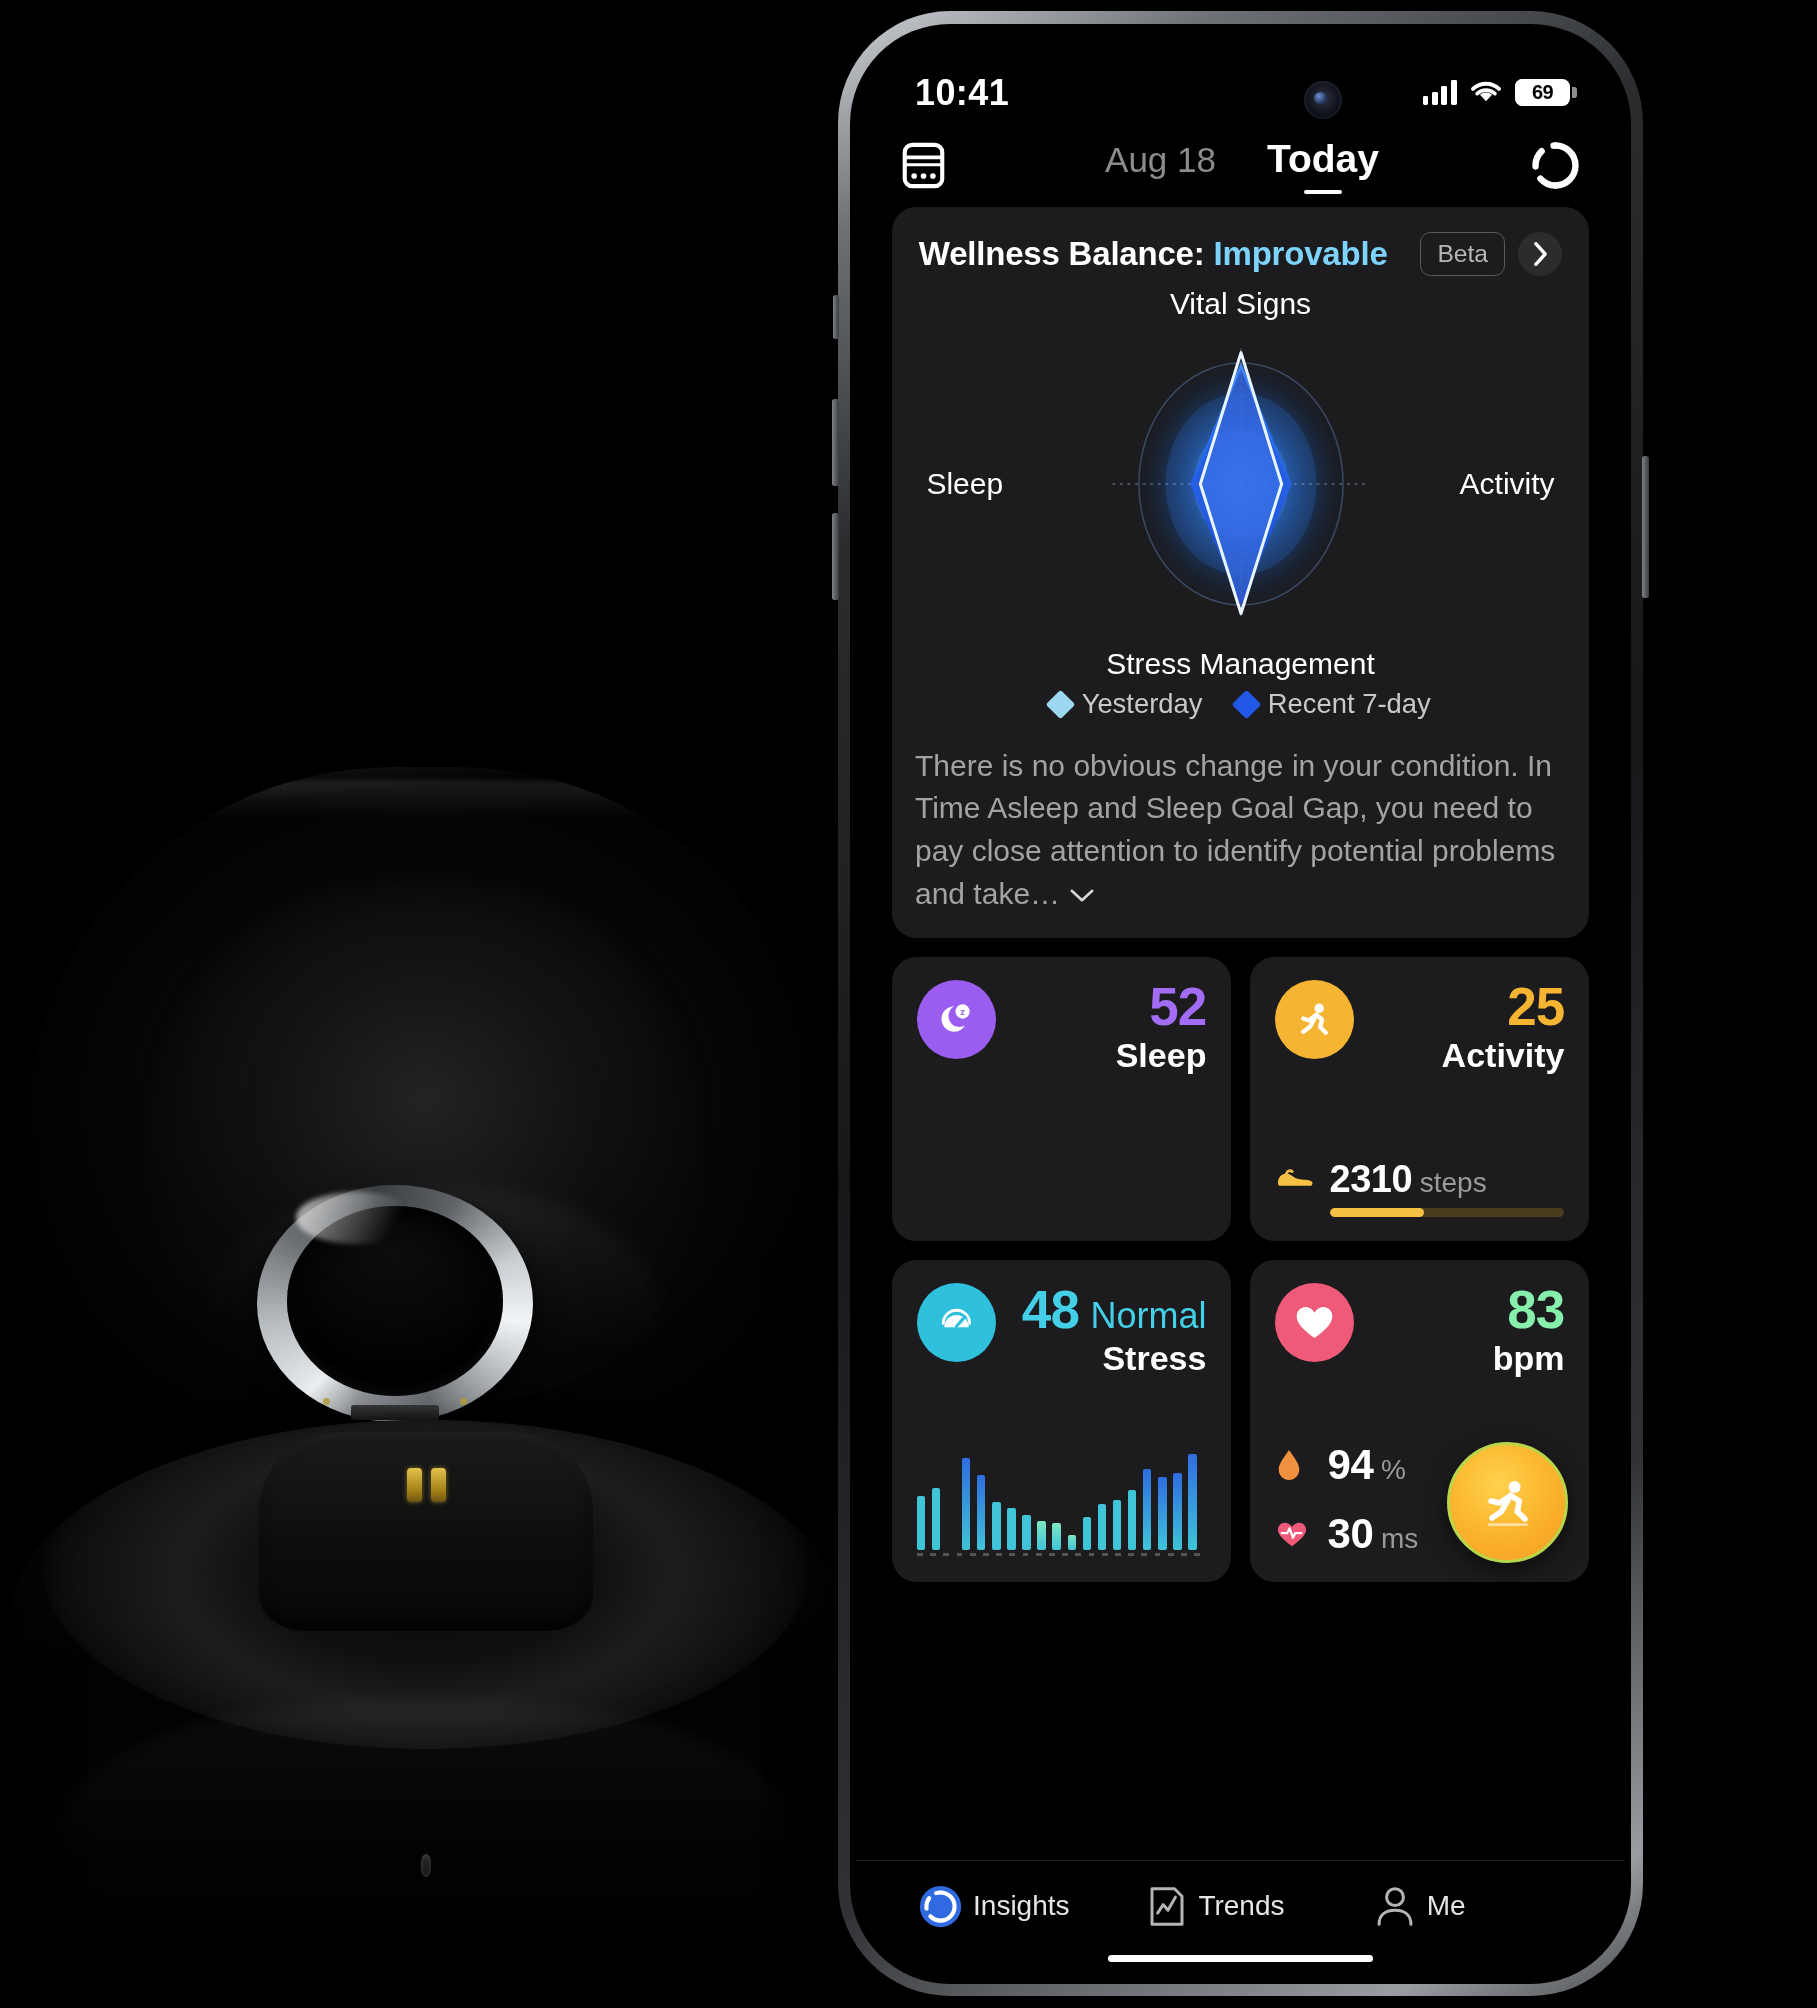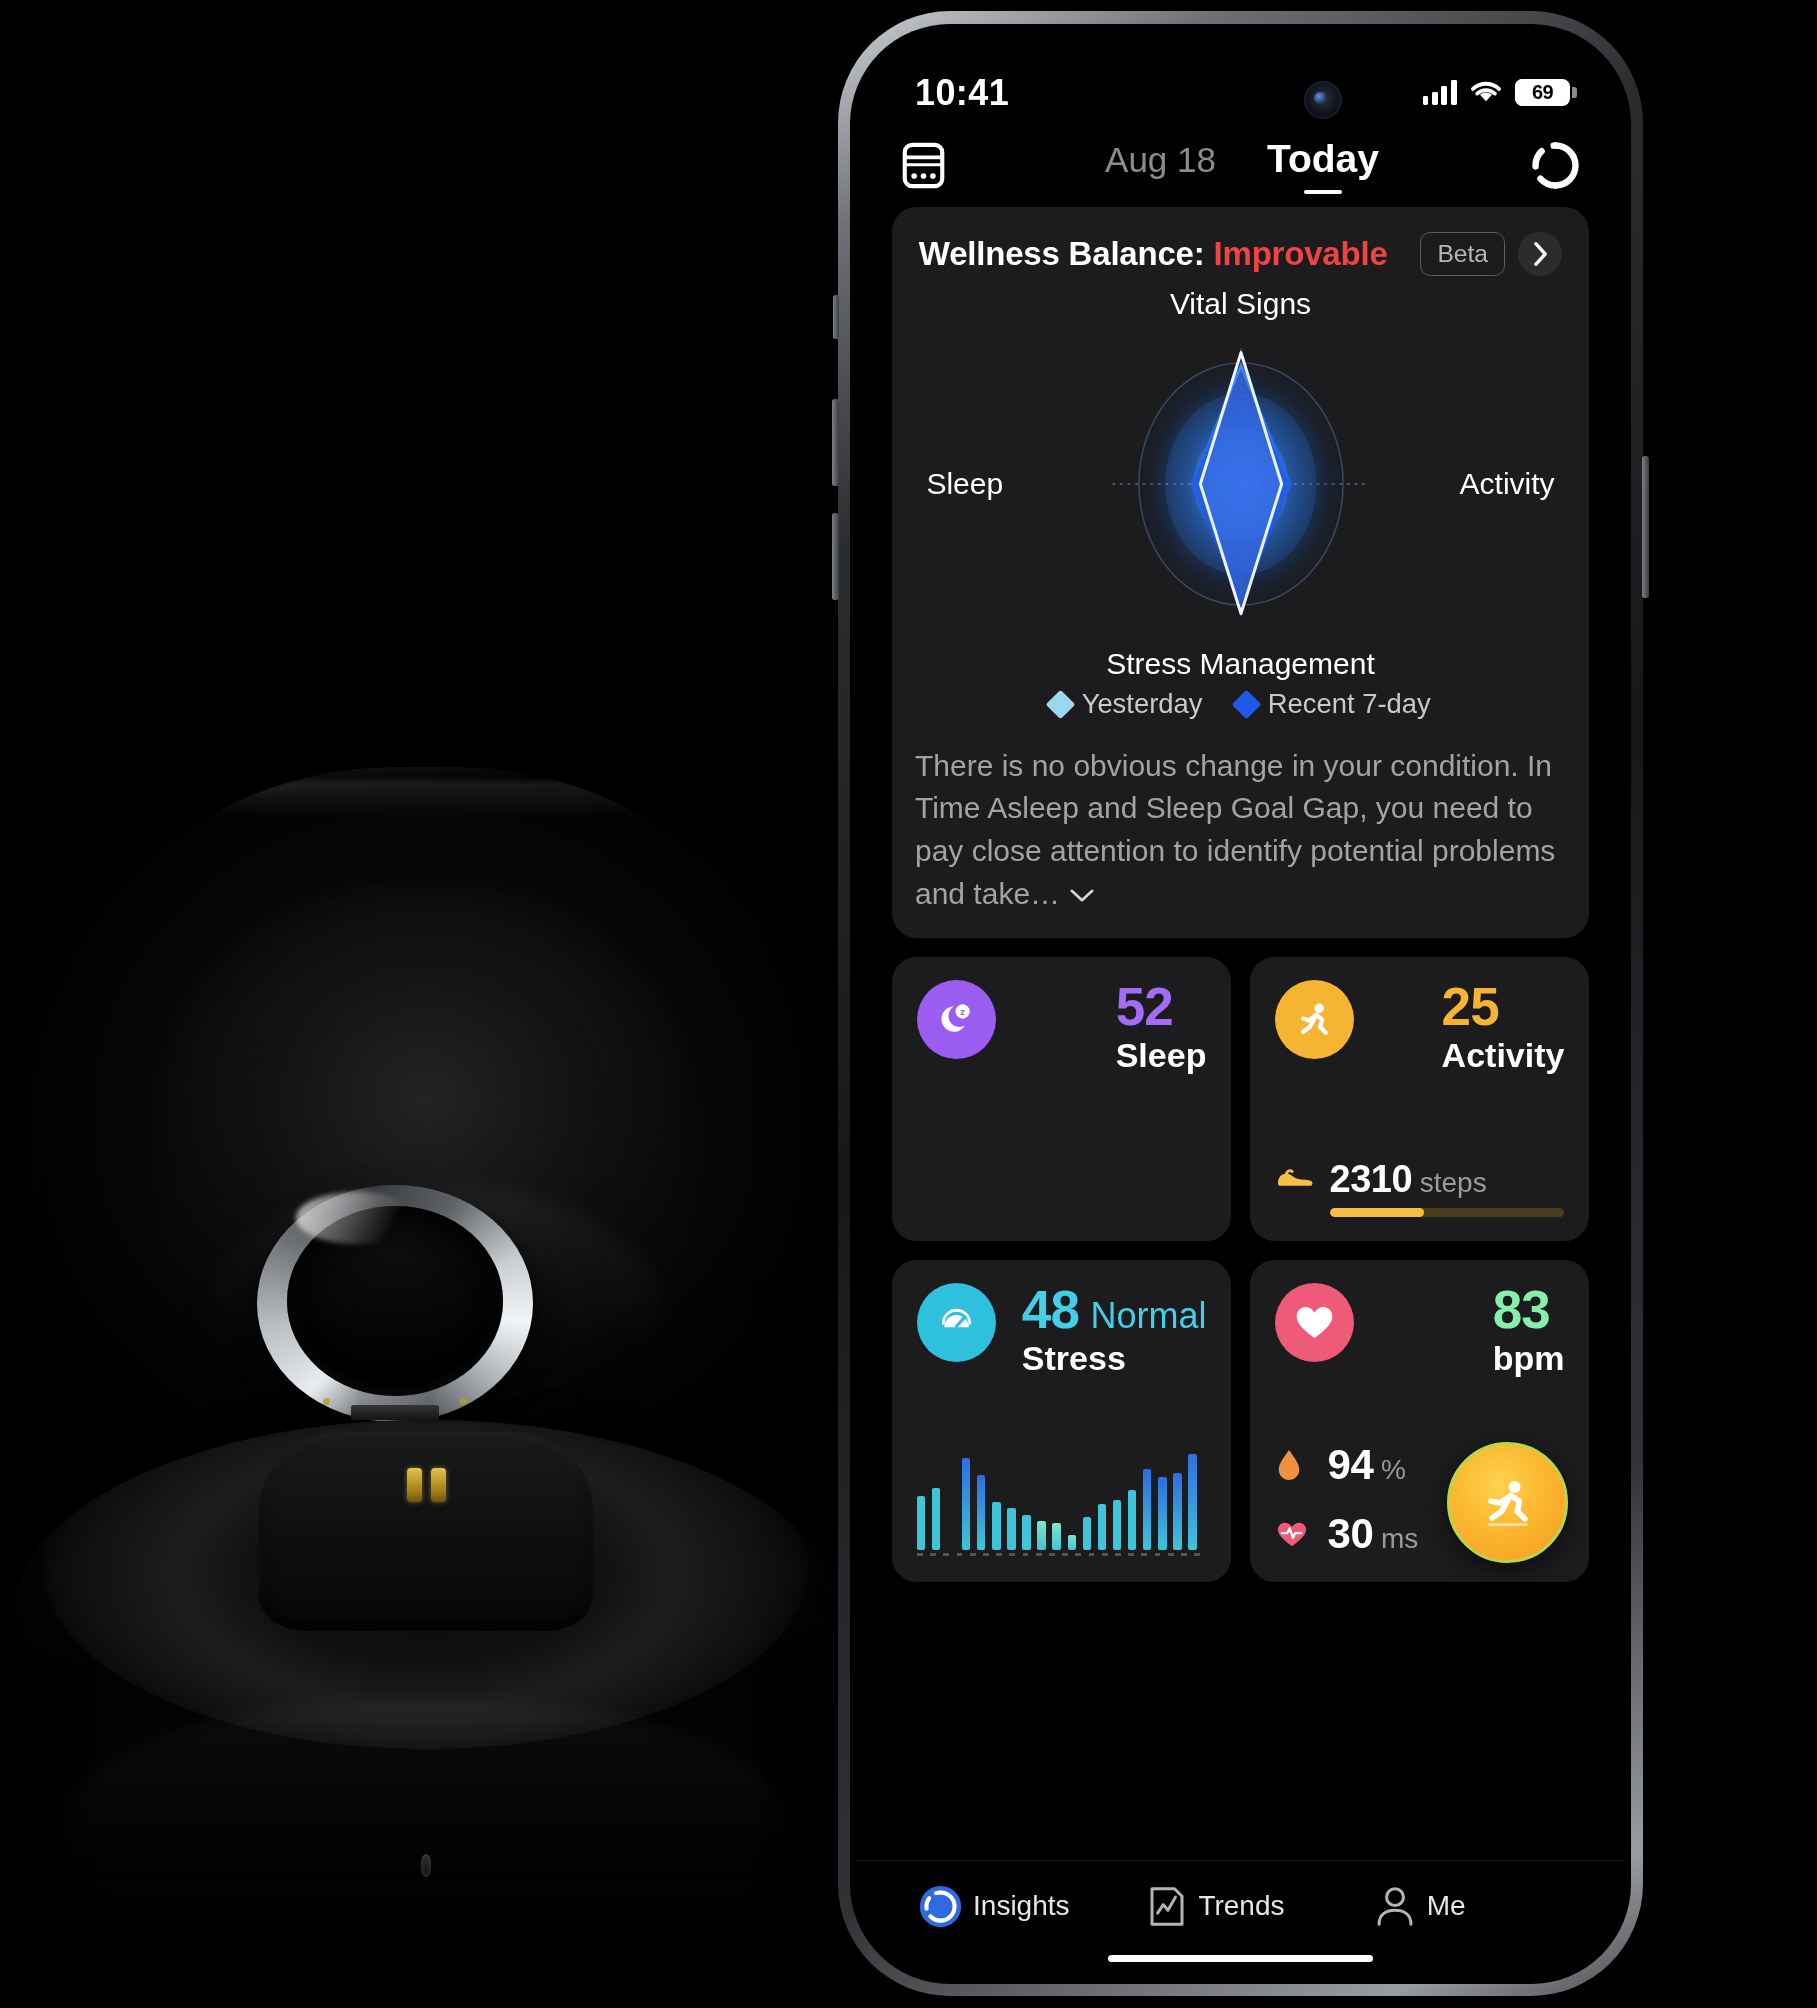--- a/index.html
+++ b/index.html
@@ -192,21 +192,21 @@
 
   
   #app-body{ flex:1; overflow:hidden; padding:0 36px; }
 
   .card{ background:#1c1c1e; border-radius:24.6px; }
 
   
   #wellness-card{ padding:24.6px 23px 23px 23px; }
   #wellness-head{ display:flex; align-items:center; gap:13.2px; padding:0 3.8px 3.8px 3.8px; }
   #wellness-title{ flex:1; font-size:33px; font-weight:600; letter-spacing:-0.2px; }
-  #wellness-title .val{ color:#ef4444; }
+  #wellness-title .val{ color:#7dd3fc; }
   #beta-badge{
     padding:6.6px 16px; border:1.9px solid #5c5c5e; border-radius:10.4px;
     color:#b6b6b8; font-size:24.6px; font-weight:500;
   }
   #wellness-chevron{
     width:44px; height:44px; border-radius:50%; background:#2c2c2e;
     display:flex; align-items:center; justify-content:center; flex:0 0 44px;
   }
 
   #radar-wrap{ position:relative; height:397px; margin-top:5.7px; }
@@ -225,21 +225,21 @@
   #wellness-desc{
     margin-top:24.6px; position:relative; color:#a3a3a3; font-size:30px; line-height:1.42; padding-right:3.8px;
   }
   #desc-chevron{ display:inline-block; vertical-align:middle; margin-left:7.6px; }
 
   
   #metric-grid{ display:grid; grid-template-columns:1fr 1fr; gap:19px; margin-top:19px; }
   .metric-card{ background:#1c1c1e; border-radius:24.6px; padding:23px 24.6px 24.6px 24.6px; position:relative; }
   .mc-top{ display:flex; align-items:flex-start; justify-content:space-between; }
   .mc-icon{ width:79px; height:79px; border-radius:50%; display:flex; align-items:center; justify-content:center; flex:0 0 79px; }
-  .mc-right{ }
+  .mc-right{ text-align:right; }
   .mc-score{ font-size:53px; font-weight:700; line-height:1.02; letter-spacing:-0.9px; }
   .mc-name{ font-size:34px; font-weight:600; color:#fff; margin-top:1.9px; }
   .mc-score-row{ display:flex; align-items:baseline; justify-content:flex-end; gap:11.4px; }
   .mc-score-row .state{ font-size:36px; font-weight:500; }
 
   
   #sleep-card{ height:284px; display:flex; flex-direction:column; }
   #sleep-bottom{ margin-top:auto; }
   #sleep-duration{ font-size:32px; font-weight:400; color:#9a9a9c; }
   #sleep-duration b{ color:#fff; font-size:42px; font-weight:700; }

